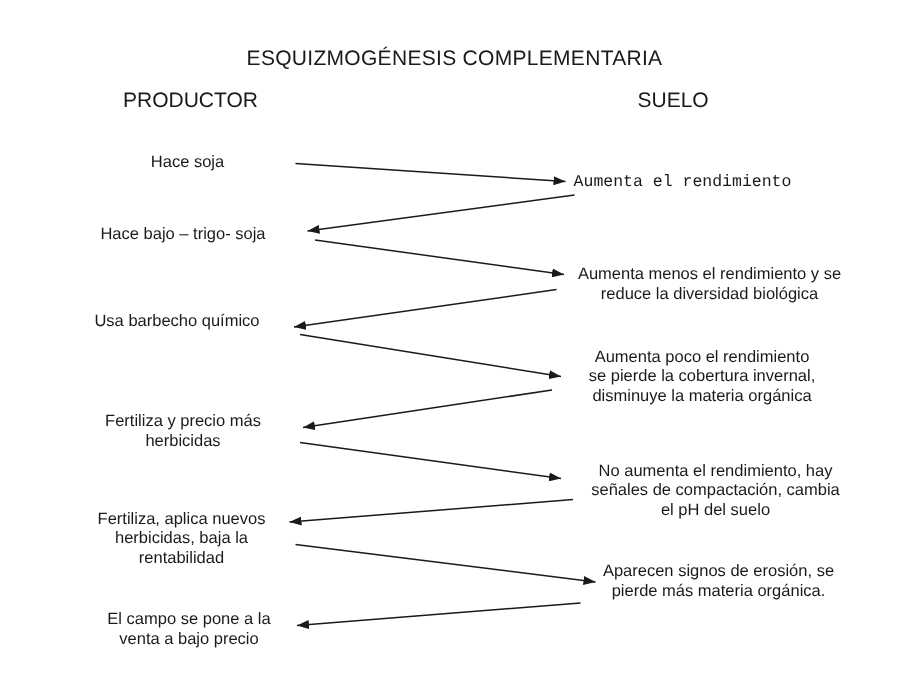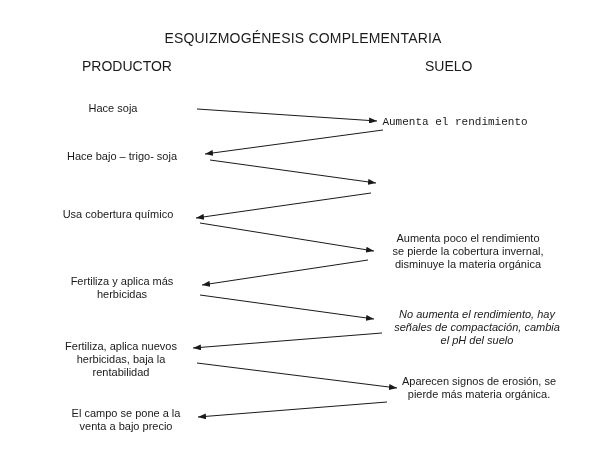--- a/index.html
+++ b/index.html
@@ -37,31 +37,31 @@
   .node {
     position: absolute;
     font-size: 11px;
     line-height: 13px;
     text-align: center;
     white-space: pre-line;
     width: max-content;
     transform: translateX(-50%);
   }
   
-  .p1 { left: 113px; top: 91px; }
+  .p1 { left: 125px; top: 91px; }
   .p2 { left: 122px; top: 139px; }
   .p3 { left: 118px; top: 197px; }
   .p4 { left: 122px; top: 264px; }
   .p5 { left: 121px; top: 329px; }
   .p6 { left: 126px; top: 396px; }
   
   .s1 { left: 455px; top: 105px; font-family: Liberation Mono, monospace; }
   .s2 { left: 473px; top: 166px; }
   .s3 { left: 468px; top: 221px; }
-  .s4 { left: 477px; top: 297px; font-style: italic; }
+  .s4 { left: 477px; top: 297px; }
   .s5 { left: 479px; top: 364px; }
   .arrows {
     position: absolute;
     top: 0;
     left: 0;
     width: 616px;
     height: 462px;
     pointer-events: none;
   }
 </style>
@@ -88,30 +88,32 @@
       <line x1="200" y1="212" x2="374" y2="240" stroke="#1a1a1a" stroke-width="1" marker-end="url(#arrowhead)"></line>
       <line x1="368" y1="249" x2="202" y2="274" stroke="#1a1a1a" stroke-width="1" marker-end="url(#arrowhead)"></line>
       <line x1="200" y1="284" x2="374" y2="308" stroke="#1a1a1a" stroke-width="1" marker-end="url(#arrowhead)"></line>
       <line x1="382" y1="322" x2="193" y2="337" stroke="#1a1a1a" stroke-width="1" marker-end="url(#arrowhead)"></line>
       <line x1="197" y1="352" x2="397" y2="377" stroke="#1a1a1a" stroke-width="1" marker-end="url(#arrowhead)"></line>
       <line x1="387" y1="391" x2="198" y2="406" stroke="#1a1a1a" stroke-width="1" marker-end="url(#arrowhead)"></line>
     </svg>
 
   <div class="node p1">Hace soja</div>
   <div class="node p2">Hace bajo – trigo- soja</div>
-  <div class="node p3">Usa cobertura químico</div>
-  <div class="node p4">Fertiliza y aplica más
+  <div class="node p3">Usa barbecho químico</div>
+  <div class="node p4">Fertiliza y precio más
 herbicidas</div>
   <div class="node p5">Fertiliza, aplica nuevos
 herbicidas, baja la
 rentabilidad</div>
   <div class="node p6">El campo se pone a la
 venta a bajo precio</div>
 
   <div class="node s1">Aumenta el rendimiento</div>
+  <div class="node s2">Aumenta menos el rendimiento y se
+reduce la diversidad biológica</div>
   <div class="node s3">Aumenta poco el rendimiento
 se pierde la cobertura invernal,
 disminuye la materia orgánica</div>
   <div class="node s4">No aumenta el rendimiento, hay
 señales de compactación, cambia
 el pH del suelo</div>
   <div class="node s5">Aparecen signos de erosión, se
 pierde más materia orgánica.</div>
 
 </div>

